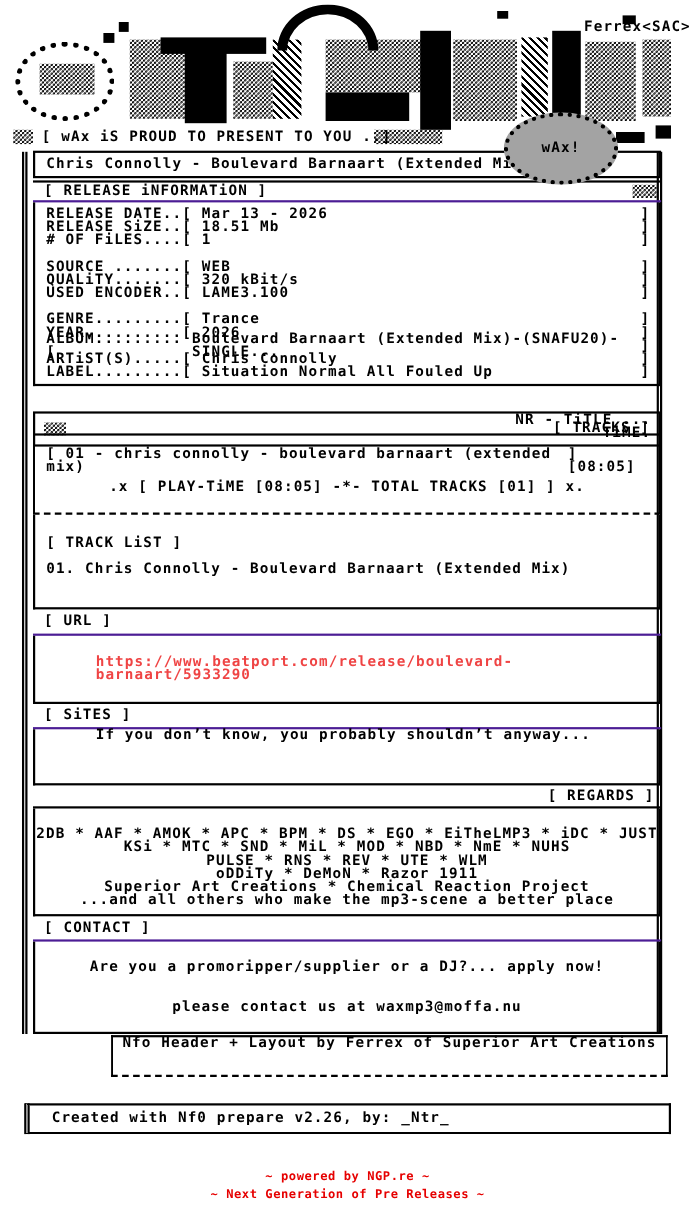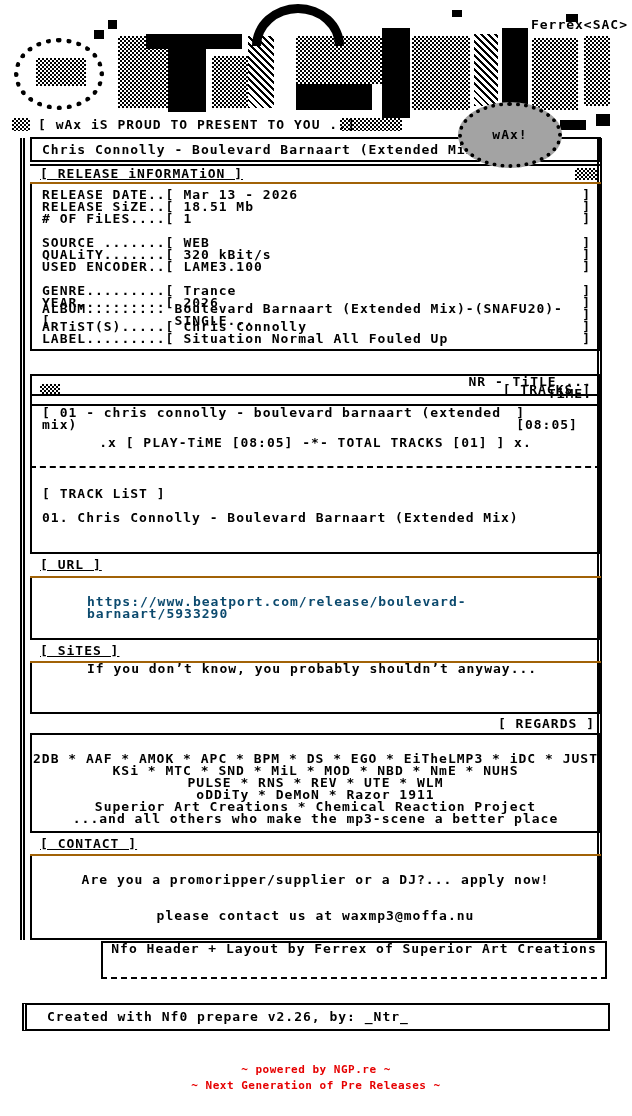--- a/index.html
+++ b/index.html
@@ -17,35 +17,35 @@
     background-position:0 0,2px 2px;background-size:4px 4px;
   }
   .hatch{background:repeating-linear-gradient(45deg,#000 0 2px,#fff 2px 5px);}
   .solid{background:#000;}
   .dotring{border:5px dotted #000;border-radius:50%;background:transparent;}
   .archalf{overflow:hidden;}
   .archalf > div{width:100%;height:200%;border:9px solid #000;border-radius:50%;box-sizing:border-box;}
   
   .outer-frame{border-left:5px double #000;border-right:5px double #000;}
   .box{border:2px solid #000;box-sizing:border-box;}
-  .band{border-top:2px solid #000;border-bottom:2px solid #a16207;box-sizing:border-box;display:flex;align-items:center;text-decoration:underline;}
+  .band{border-top:2px solid #000;border-bottom:2px solid #4c1d95;box-sizing:border-box;display:flex;align-items:center;}
   .noTop{border-top:none;}
   .dashedB{border-bottom-style:dashed;}
   .row{height:12px;display:flex;align-items:center;}
   .spacer{height:12px;}
   .info-row{padding-left:10px;padding-right:8px;}
   .info-row .val{margin-left:9px;}
   .info-row .rb{margin-left:auto;}
   .center{justify-content:center;text-align:center;}
   .bubble{
     background:#a3a3a3;border:4px dotted #000;border-radius:50%;
     display:flex;align-items:center;justify-content:center;z-index:6;
   }
   .red{color:#e60000;font-weight:bold;font-size:11px;letter-spacing:0.5px;line-height:16px;text-align:center;}
-  a.url{color:#0c4a6e;text-decoration:none;}
+  a.url{color:#ef4444;text-decoration:none;}
 </style>
 </head>
 <body>
 
 <div id="nfo">
 
   <div class="abs" style="left:0;top:0;width:632px;height:136px;">
     <div class="abs" style="top:19px;right:4px;"><span>Ferrex&lt;SAC&gt;</span></div>
 
     <div class="abs dotring" style="left:14px;top:38px;width:80px;height:62px;"></div>

